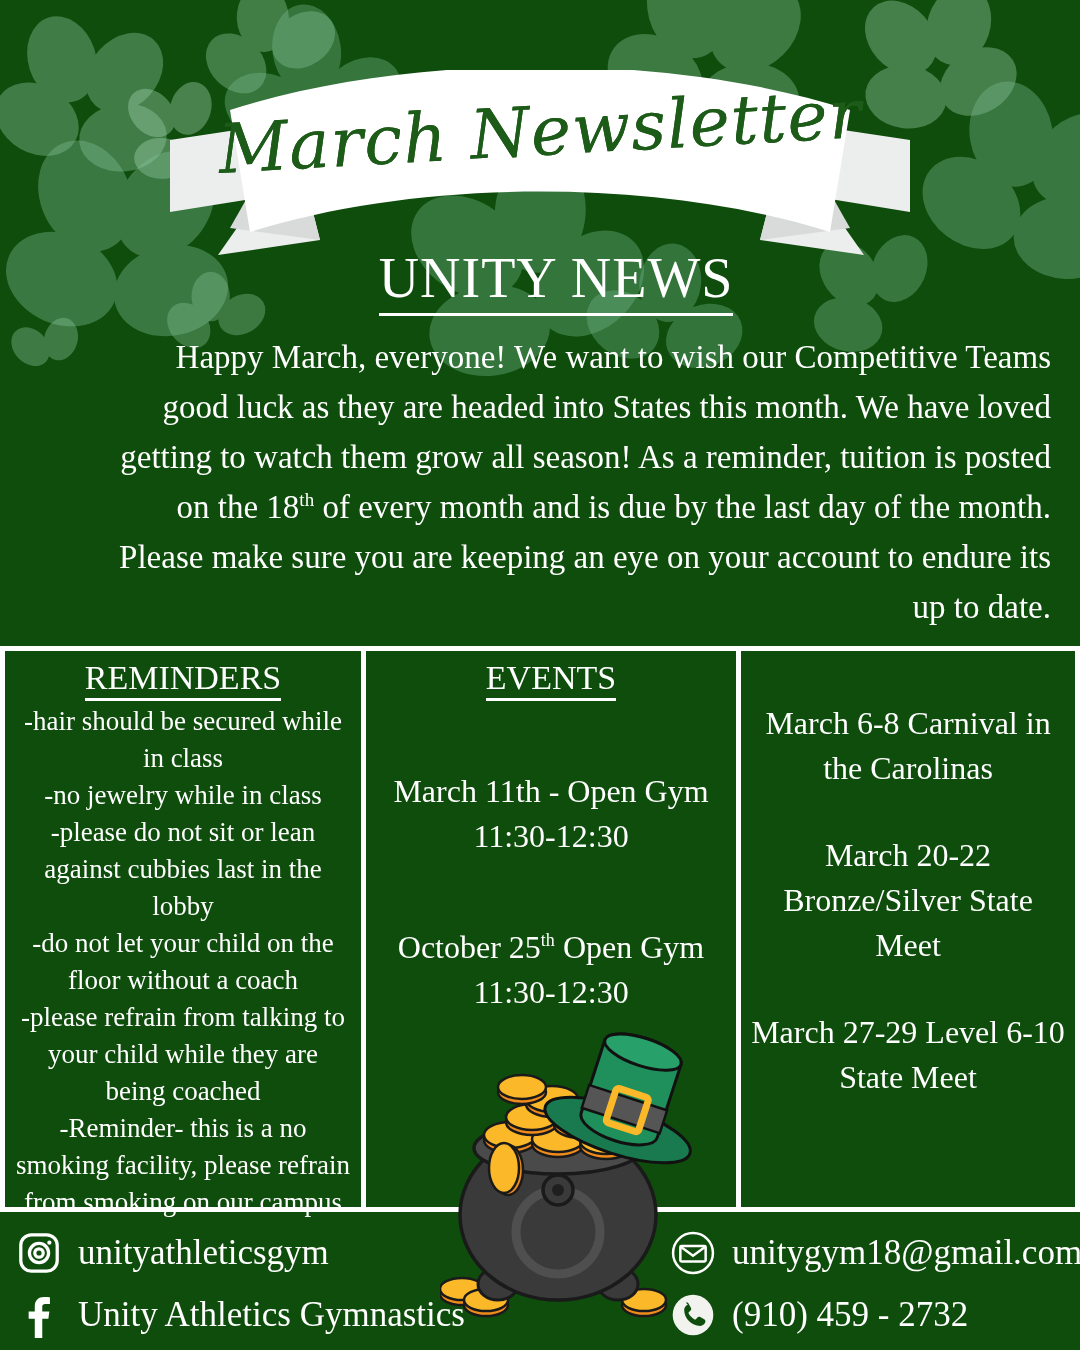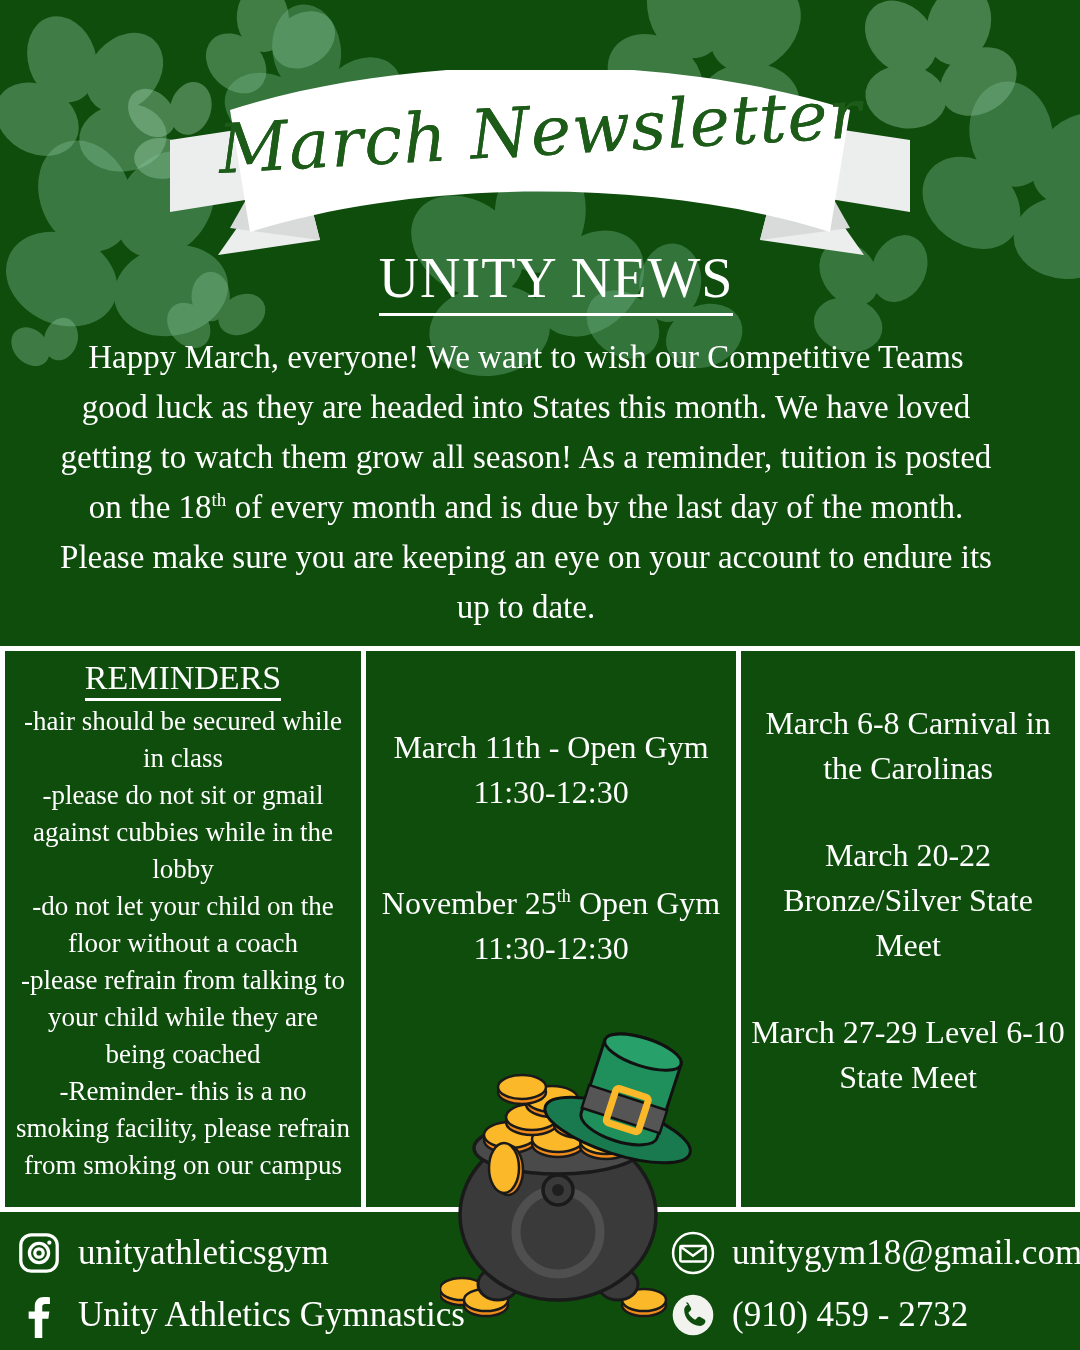--- a/index.html
+++ b/index.html
@@ -39,22 +39,22 @@
   
   .unity-news{
     position:absolute;left:16px;top:246px;width:1080px;text-align:center;
     font-family:"Liberation Serif", serif;
     font-size:56px;color:#ffffff;letter-spacing:1px;
   }
   .unity-news u{text-decoration:none;border-bottom:3px solid #fff;padding-bottom:4px;}
 
   
   .intro{
-    position:absolute;left:16px;top:332px;width:1020px;
-    text-align:center;color:#ffffff;
+    position:absolute;left:31px;top:332px;width:1020px;
+    text-align:right;color:#ffffff;
     font-family:"Liberation Serif", serif;
     font-size:33px;line-height:50px;
   }
   .intro sup{font-size:19px;vertical-align:super;line-height:0;}
 
   
   .cols{
     position:absolute;left:0;top:646px;width:1080px;height:566px;
     border-top:5px solid #ffffff;border-bottom:5px solid #ffffff;
     box-sizing:border-box;
@@ -269,36 +269,38 @@
     <span>Please make sure you are keeping an eye on your account to endure its</span><br>
     <span>up to date.</span>
   </div>
 
   <div class="cols">
 
     <div class="col reminders">
       <h2><u>REMINDERS</u></h2>
       <div class="rem-list">
         <div>-hair should be secured while in class</div>
-        <div>-please do not sit or gmail against cubbies while in the lobby</div>
+        <div>-no jewelry while in class</div>
+        <div>-please do not sit or lean against cubbies last in the lobby</div>
         <div>-do not let your child on the floor without a coach</div>
         <div>-please refrain from talking to your child while they are being coached</div>
         <div>-Reminder- this is a no smoking facility, please refrain from smoking on our campus</div>
       </div>
     </div>
 
     <div class="col events">
+      <h2><u>EVENTS</u></h2>
       <div class="ev-spacer"></div>
       <div class="ev-block">
         <div>March 11th - Open Gym</div>
         <div>11:30-12:30</div>
       </div>
       <div class="ev-spacer"></div>
       <div class="ev-block">
-        <div><span>November 25</span><sup>th</sup><span> Open Gym</span></div>
+        <div><span>October 25</span><sup>th</sup><span> Open Gym</span></div>
         <div>11:30-12:30</div>
       </div>
     </div>
 
     <div class="col teamkids">
       <div class="tk-spacer"></div>
       <div class="tk-block">March 6-8 Carnival in the Carolinas</div>
       <div class="tk-spacer"></div>
       <div class="tk-block">March 20-22 Bronze/Silver State Meet</div>
       <div class="tk-spacer"></div>

